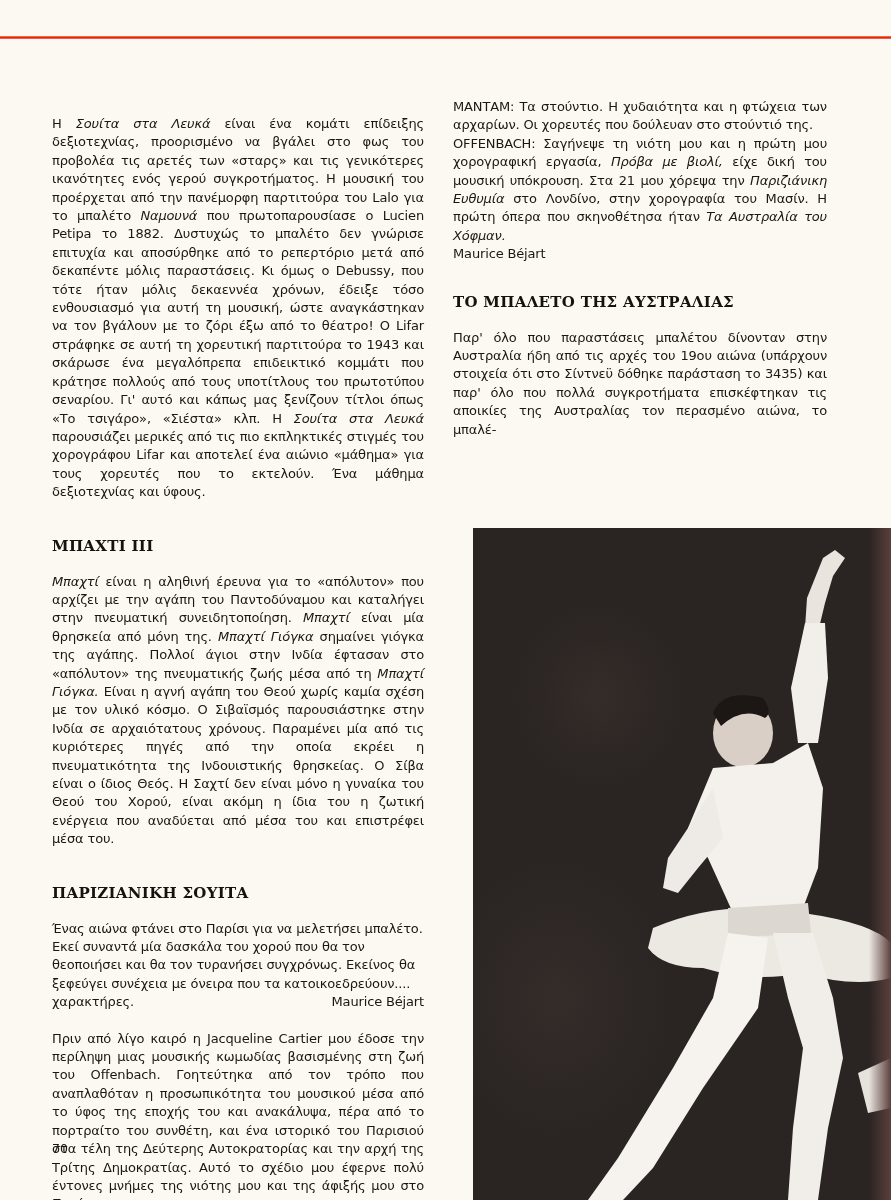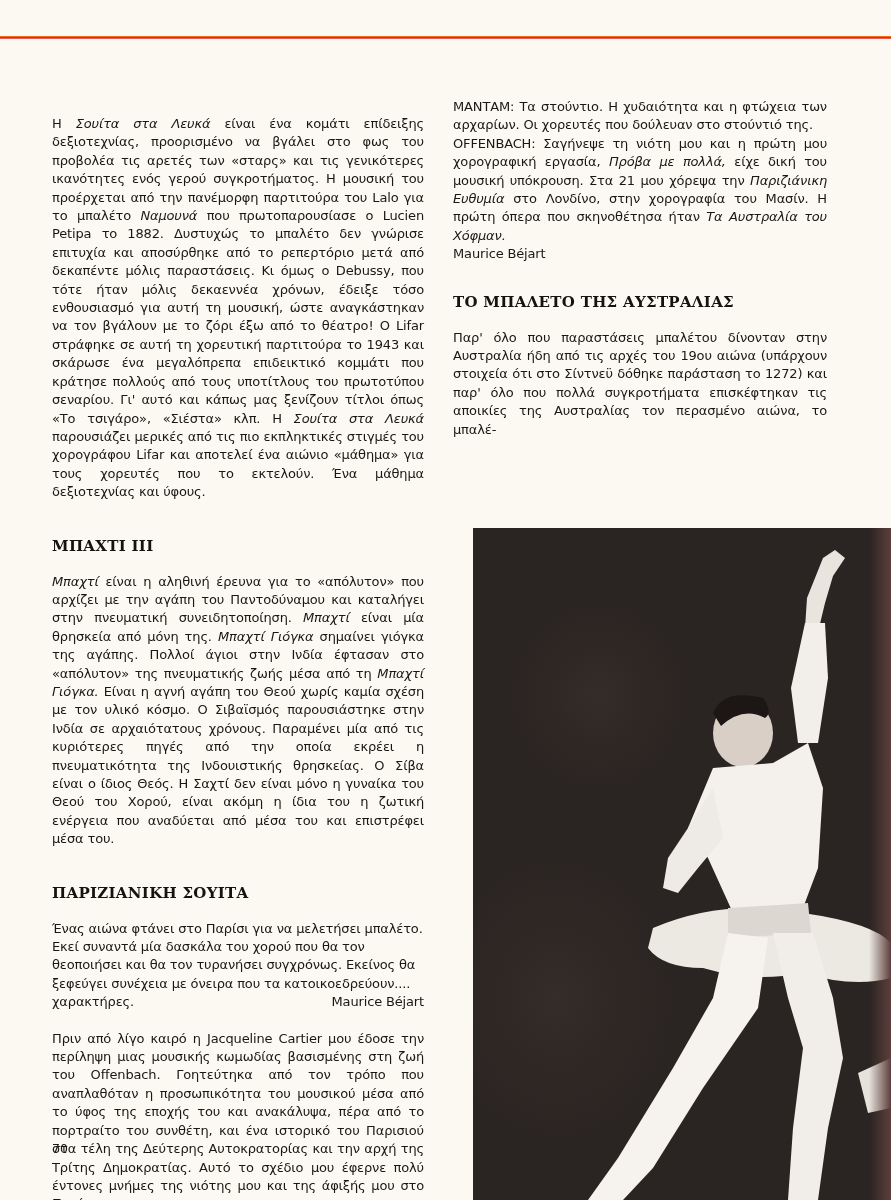--- a/index.html
+++ b/index.html
@@ -63,27 +63,27 @@
   <div class="gap-h"></div>
   <p style="text-align:left; margin-bottom:-18.4px;">Ένας αιώνα φτάνει στο Παρίσι για να μελετήσει μπαλέτο. Εκεί συναντά μία δασκάλα του χορού που θα τον θεοποιήσει και θα τον τυρανήσει συγχρόνως. Εκείνος θα ξεφεύγει συνέχεια με όνειρα που τα κατοικοεδρεύουν.... χαρακτήρες.</p>
   <p class="sig">Maurice Béjart</p>
   <div class="gap-p"></div>
   <p>Πριν από λίγο καιρό η Jacqueline Cartier μου έδοσε την περίληψη μιας μουσικής κωμωδίας βασισμένης στη ζωή του Offenbach. Γοητεύτηκα από τον τρόπο που αναπλαθόταν η προσωπικότητα του μουσικού μέσα από το ύφος της εποχής του και ανακάλυψα, πέρα από το πορτραίτο του συνθέτη, και ένα ιστορικό του Παρισιού στα τέλη της Δεύτερης Αυτοκρατορίας και την αρχή της Τρίτης Δημοκρατίας. Αυτό το σχέδιο μου έφερνε πολύ έντονες μνήμες της νιότης μου και της άφιξής μου στο Παρίσι.</p>
   <p>Η ΟΠΕΡΑ: Ένα μαγικό και τερατώδες μέρος. Ένας θρίαμβος ομορφιάς και κακού γούστου στην περίοδο του Ναπολέοντα του Τρίτου.</p>
 </div>
 
 <div class="col col-right">
   <p>ΜΑΝΤΑΜ: Τα στούντιο. Η χυδαιότητα και η φτώχεια των αρχαρίων. Οι χορευτές που δούλευαν στο στούντιό της.</p>
-  <p><span>OFFENBACH: Σαγήνεψε τη νιότη μου και η πρώτη μου χορογραφική εργασία, </span><em>Πρόβα με πολλά,</em><span> είχε δική του μουσική υπόκρουση. Στα 21 μου χόρεψα την </span><em>Παριζιάνικη Ευθυμία</em><span> στο Λονδίνο, στην χορογραφία του Μασίν. Η πρώτη όπερα που σκηνοθέτησα ήταν </span><em>Τα Αυστραλία του Χόφμαν.</em></p>
+  <p><span>OFFENBACH: Σαγήνεψε τη νιότη μου και η πρώτη μου χορογραφική εργασία, </span><em>Πρόβα με βιολί,</em><span> είχε δική του μουσική υπόκρουση. Στα 21 μου χόρεψα την </span><em>Παριζιάνικη Ευθυμία</em><span> στο Λονδίνο, στην χορογραφία του Μασίν. Η πρώτη όπερα που σκηνοθέτησα ήταν </span><em>Τα Αυστραλία του Χόφμαν.</em></p>
   <p style="text-align:left;">Maurice Béjart</p>
 
   <div class="gap-s" style="height:28px;"></div>
   <h2>ΤΟ ΜΠΑΛΕΤΟ ΤΗΣ ΑΥΣΤΡΑΛΙΑΣ</h2>
   <div class="gap-h"></div>
-  <p>Παρ' όλο που παραστάσεις μπαλέτου δίνονταν στην Αυστραλία ήδη από τις αρχές του 19ου αιώνα (υπάρχουν στοιχεία ότι στο Σίντνεϋ δόθηκε παράσταση το 1272) και παρ' όλο που πολλά συγκροτήματα επισκέφτηκαν τις αποικίες της Αυστραλίας τον περασμένο αιώνα, το μπαλέ-</p>
+  <p>Παρ' όλο που παραστάσεις μπαλέτου δίνονταν στην Αυστραλία ήδη από τις αρχές του 19ου αιώνα (υπάρχουν στοιχεία ότι στο Σίντνεϋ δόθηκε παράσταση το 3435) και παρ' όλο που πολλά συγκροτήματα επισκέφτηκαν τις αποικίες της Αυστραλίας τον περασμένο αιώνα, το μπαλέ-</p>
 </div>
 
 <div class="photo" title="Black-and-white photo of a male ballet dancer in white costume, right arm raised, leaping on a dark stage">
   <svg width="418" height="672" viewBox="0 0 418 672">
 
     <path d="M350 30 L362 22 L372 30 L360 48 L352 75 L346 100 L332 100 L334 70 Z" fill="#e9e4dd"></path>
     <path d="M332 95 L352 95 L355 150 L345 215 L325 215 L318 160 Z" fill="#f2efea"></path>
 
     <ellipse cx="270" cy="205" rx="30" ry="34" fill="#d9cfc6"></ellipse>
     <path d="M240 185 Q250 160 290 170 Q300 185 292 190 Q270 178 248 198 Z" fill="#1c1614"></path>

